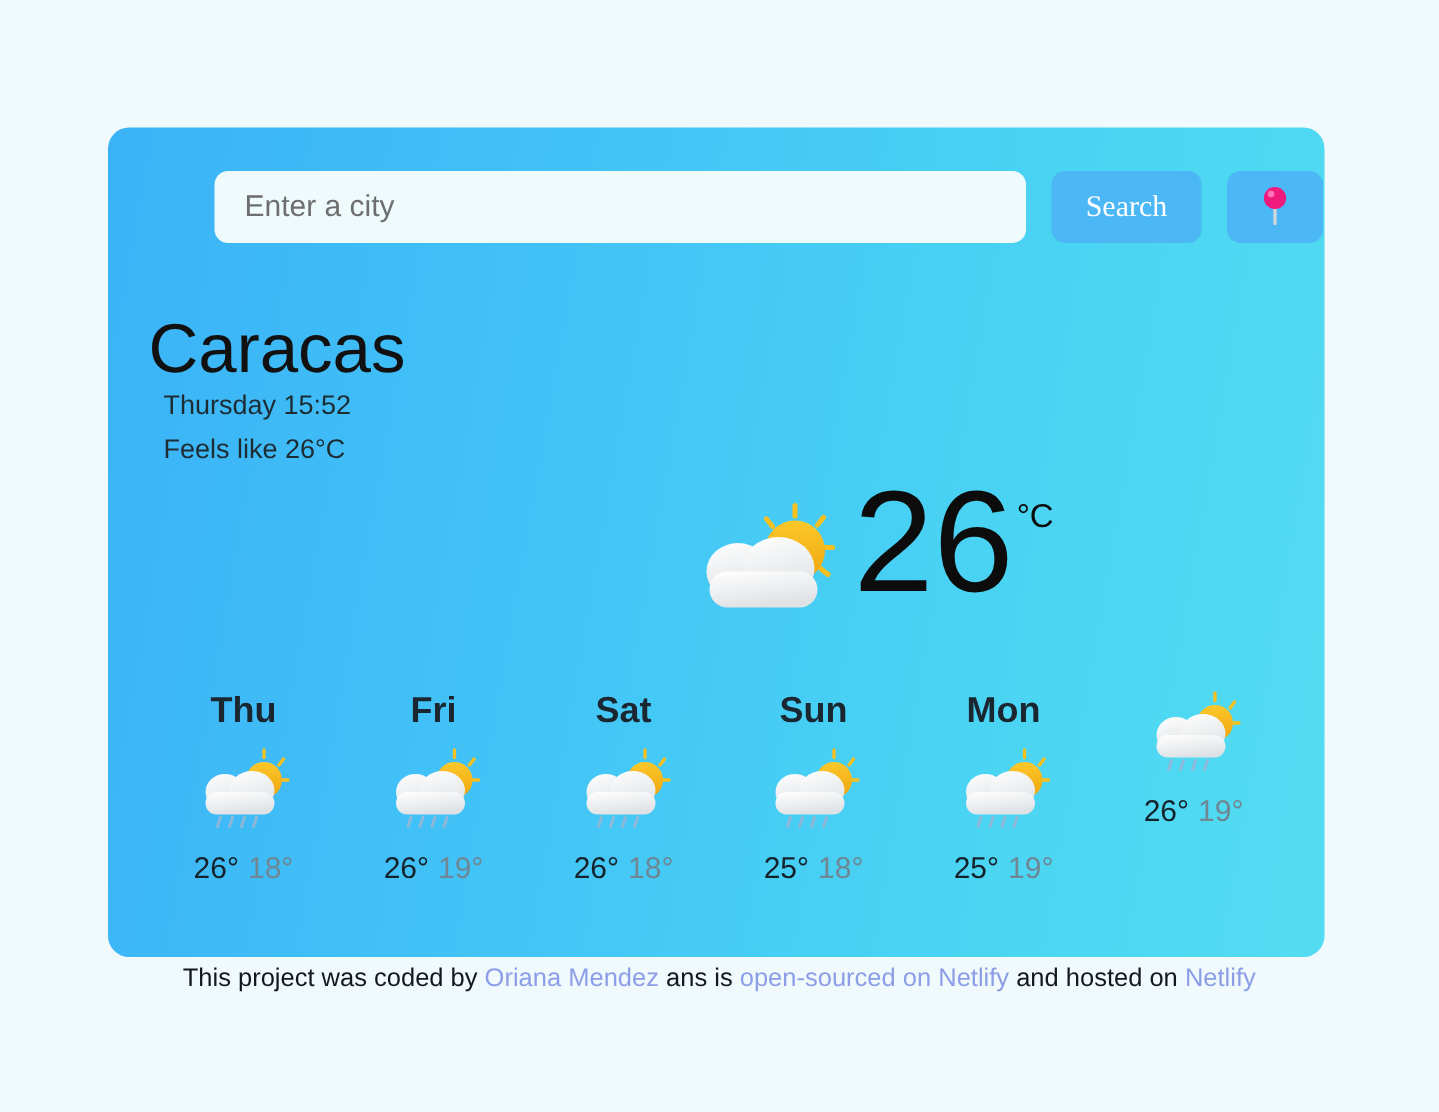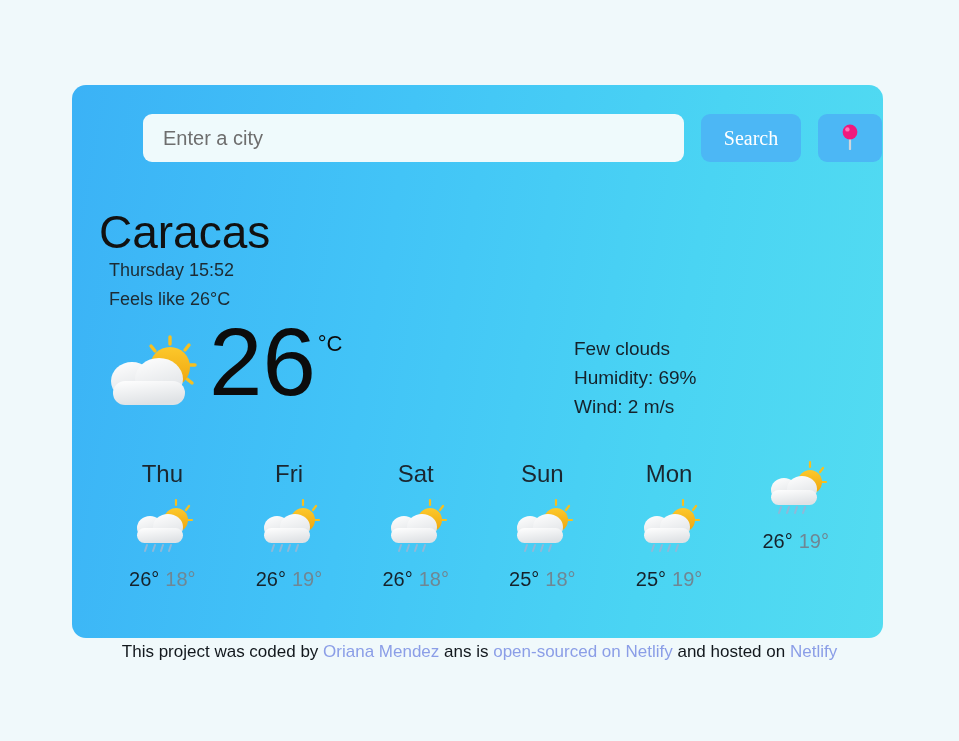--- a/index.html
+++ b/index.html
@@ -104,20 +104,21 @@
     line-height: 1.58;
   }
 
   .current-main {
     position: absolute;
     left: 27px;
     top: 230px;
     width: 760px;
     display: flex;
     align-items: flex-start;
+    justify-content: flex-end;
   }
 
   .temp-group {
     display: flex;
     align-items: flex-start;
     width: 400px;
   }
 
   .icon-big { width: 100px; height: 95px; flex: 0 0 100px; margin-top: 14px; }
 
@@ -157,20 +158,21 @@
 
   .forecast-day {
     flex: 1 1 0;
     text-align: center;
   }
 
   .fd-name {
     font-size: 24px;
     color: #1b2730;
     margin-bottom: 10px;
+    font-weight: bold;
   }
 
   .fd-icon { width: 64px; height: 56px; margin: 0 auto 14px; display: block; }
 
   .fd-temps { font-size: 20px; white-space: nowrap; }
   .fd-max { color: #16222b; text-align: right; }
   .fd-min { color: #6f8794; margin-left: 6px; }
 
   
   .footer {
@@ -239,25 +241,20 @@
             <g fill="url(#cloudG)">
               <ellipse cx="33" cy="52" rx="21" ry="19"></ellipse>
               <ellipse cx="60" cy="50" rx="24" ry="21"></ellipse>
               <rect x="14" y="52" width="72" height="24" rx="12"></rect>
             </g>
           </svg>
         </span>
         <span class="temp-value">26</span>
         <span class="temp-unit">°C</span>
       </div>
-      <div class="details">
-        <div>Few clouds</div>
-        <div>Humidity: 69%</div>
-        <div>Wind: 2 m/s</div>
-      </div>
     </div>
 
     <div class="forecast">
 
       <div class="forecast-day">
         <div class="fd-name">Thu</div>
         <span class="fd-icon">
           <svg width="64" height="56" viewBox="0 0 64 56">
             <defs>
               <linearGradient id="s2" x1="0" y1="0" x2="0" y2="1">

